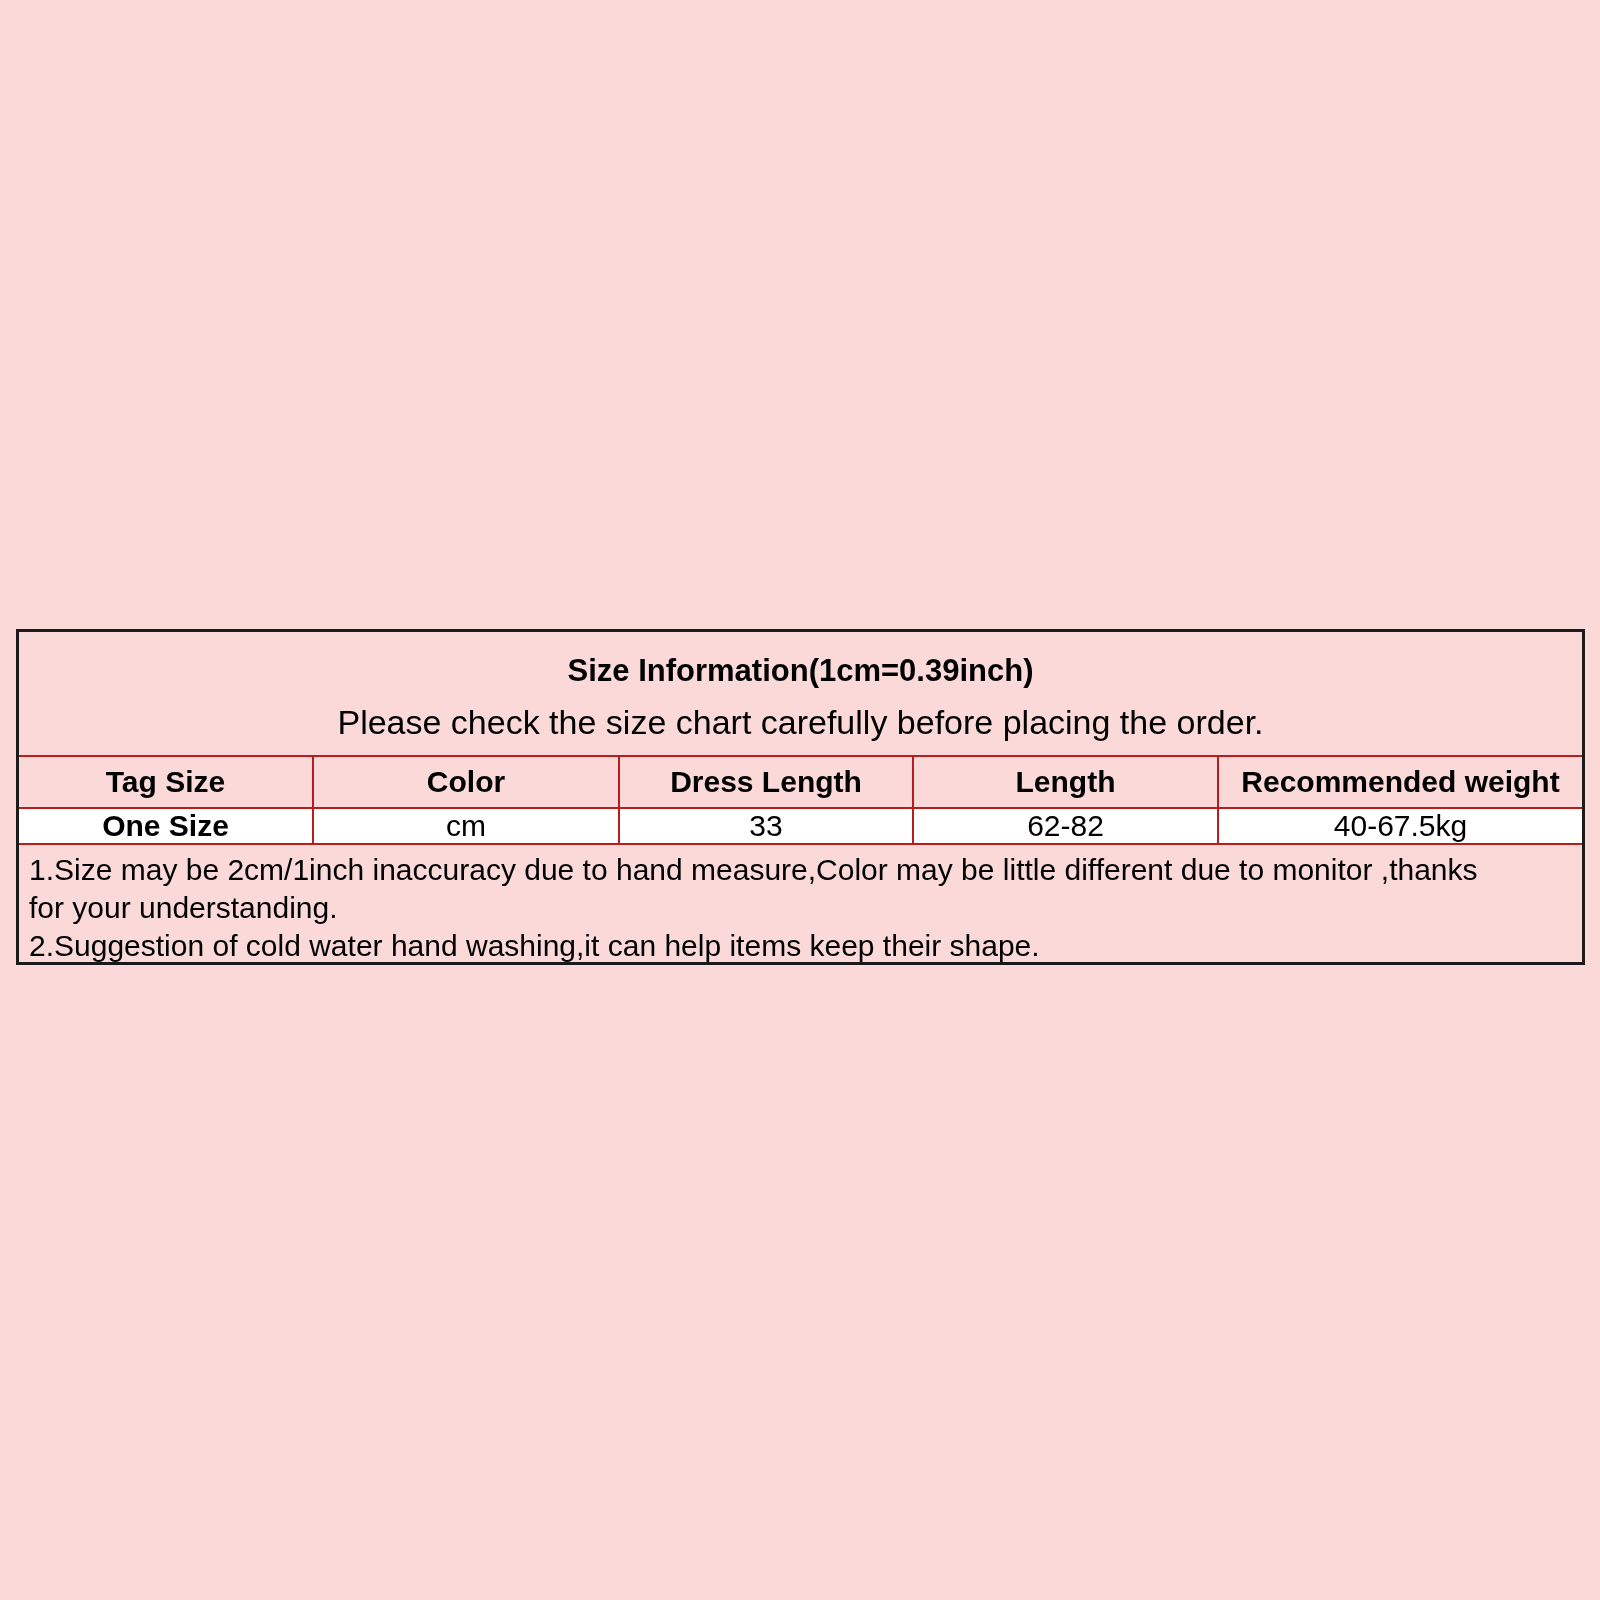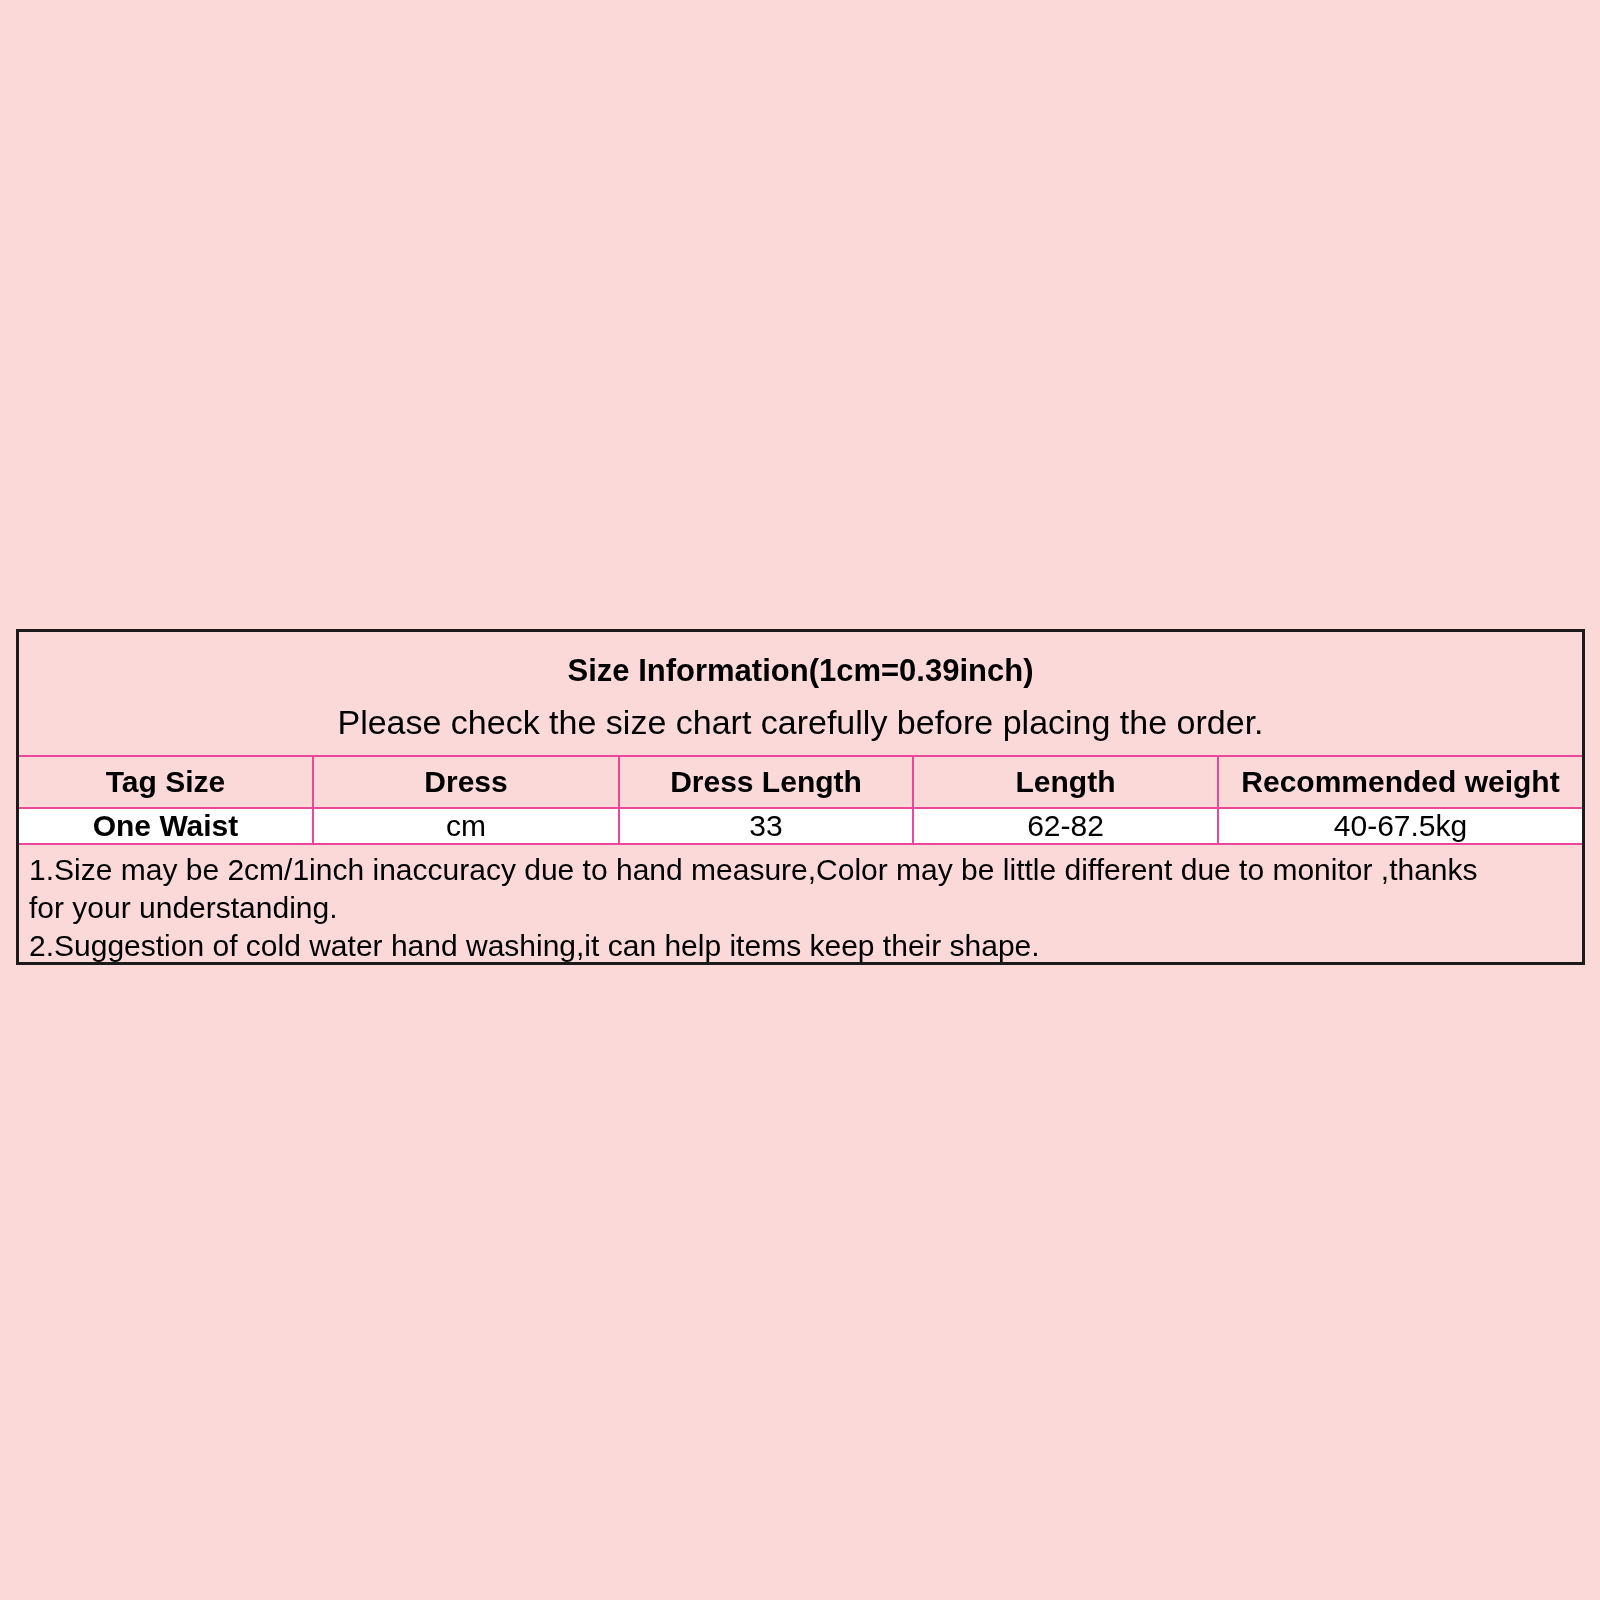--- a/index.html
+++ b/index.html
@@ -39,21 +39,21 @@
     line-height: 34px;
   }
   table.size-table {
     width: 100%;
     border-collapse: collapse;
     table-layout: fixed;
     margin-top: 16px;
   }
   table.size-table th,
   table.size-table td {
-    border: 2px solid #ec4899;
+    border: 2px solid #b91c1c;
     text-align: center;
     padding: 0;
     font-size: 30px;
     overflow: hidden;
     white-space: nowrap;
   }
   table.size-table th:first-child,
   table.size-table td:first-child { border-left: none; }
   table.size-table th:last-child,
   table.size-table td:last-child { border-right: none; }
@@ -89,29 +89,29 @@
     <colgroup>
       <col style="width:294px">
       <col style="width:306px">
       <col style="width:294px">
       <col style="width:305px">
       <col>
     </colgroup>
     <thead>
       <tr>
         <th>Tag Size</th>
-        <th>Dress</th>
+        <th>Color</th>
         <th>Dress Length</th>
         <th>Length</th>
         <th>Recommended weight</th>
       </tr>
     </thead>
     <tbody>
       <tr>
-        <td class="tag-size-cell">One Waist</td>
+        <td class="tag-size-cell">One Size</td>
         <td>cm</td>
         <td>33</td>
         <td>62-82</td>
         <td>40-67.5kg</td>
       </tr>
     </tbody>
   </table>
 
   <div class="notes">
     <div class="note-line">1.Size may be 2cm/1inch inaccuracy due to hand measure,Color may be little different due to monitor ,thanks</div>

